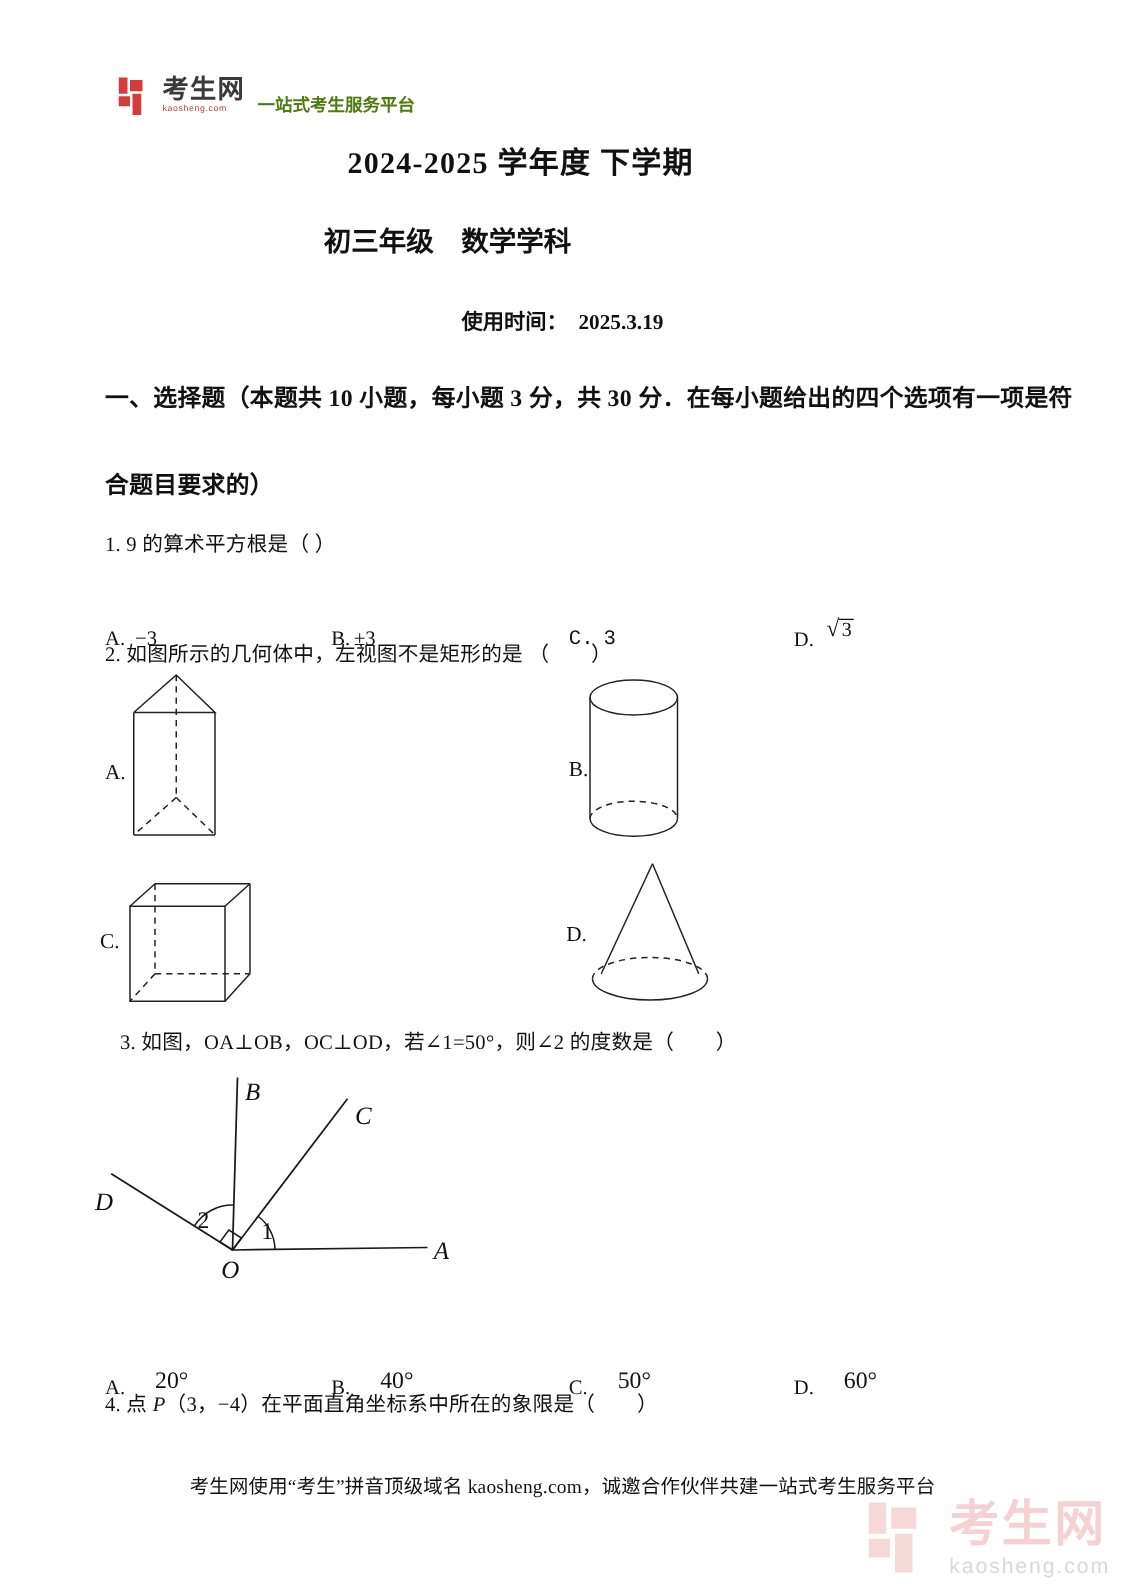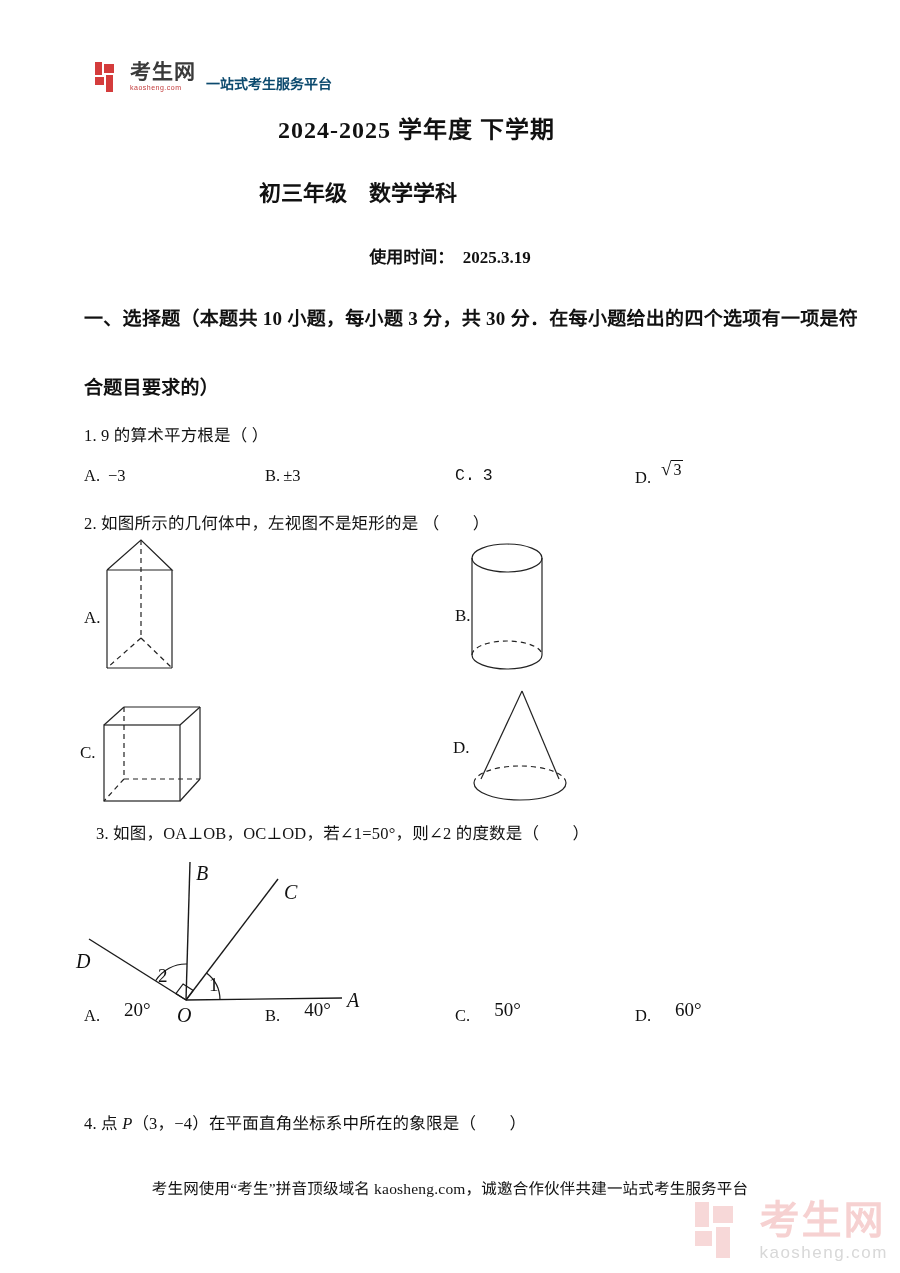--- a/index.html
+++ b/index.html
@@ -10,29 +10,29 @@
   .abs{position:absolute;}
   .keep-ws{white-space:pre;}
   
   .logo{left:94px;top:61px;display:flex;align-items:flex-start;}
   .logo-icon{width:31px;height:33px;margin-right:5px;}
   .logo-txt{display:flex;flex-direction:column;line-height:1;}
   .logo-brand{font-size:21px;font-weight:bold;color:#3a3a3a;letter-spacing:1px;
     font-family:"Liberation Sans","DejaVu Sans",sans-serif;}
   .logo-domain{font-size:7px;color:#c23b3b;margin-top:2px;letter-spacing:.5px;
     font-family:"Liberation Sans","DejaVu Sans",sans-serif;}
-  .logo-tagline{font-size:14px;color:#0c4a6e;font-weight:bold;margin:12px 0 0 10px;
+  .logo-tagline{font-size:14px;color:#4d7c0f;font-weight:bold;margin:12px 0 0 10px;
     font-family:"Liberation Sans","DejaVu Sans",sans-serif;}
   
   .title1{top:110px;width:833px;text-align:center;font-size:24px;font-weight:bold;letter-spacing:1px;}
   .title2{top:175px;width:716px;text-align:center;font-size:22px;font-weight:bold;}
   .title3{top:243px;width:900px;text-align:center;font-size:17px;font-weight:bold;}
   .sec{left:84px;font-size:19px;font-weight:bold;letter-spacing:.3px;}
   .qtext{left:84px;font-size:16.5px;letter-spacing:.2px;}
-  .optrow{left:0;width:900px;height:34px;font-size:16.5px;}
+  .optrow{left:0;width:900px;height:34px;font-size:16.5px;margin-top:35px;}
   .optrow .opt{position:absolute;top:0;white-space:pre;}
   .opt-val{margin-left:8px;}
   .q3row .opt-val{font-size:19px;position:relative;top:-5px;margin-left:24px;}
   .sqrt-group{position:relative;top:-8px;margin-left:10px;}
   .sqrt-sign{font-size:19px;}
   .radicand{border-top:1.6px solid #111;font-size:16px;padding:0 2px;}
   .shape-label{font-size:17px;}
   svg line,svg path,svg polyline,svg ellipse,svg polygon{vector-effect:non-scaling-stroke;}
   .fig-label{font-family:"Liberation Serif","DejaVu Serif",serif;}
   
@@ -153,21 +153,21 @@
       <text x="6" y="113">D</text>
       <text x="277" y="152">A</text>
       <text x="107" y="167">O</text>
     </g>
     <g class="fig-label" font-size="19" fill="#111">
       <text x="88" y="127">2</text>
       <text x="139" y="136">1</text>
     </g>
   </svg>
 
-  <div class="abs optrow q3row" style="top:1004px;">
+  <div class="abs optrow q3row" style="top:1064px;">
     <span class="opt" style="left:84px;"><span>A.</span><span class="opt-val">20°</span></span>
     <span class="opt" style="left:265px;"><span>B.</span><span class="opt-val">40°</span></span>
     <span class="opt" style="left:455px;"><span>C.</span><span class="opt-val">50°</span></span>
     <span class="opt" style="left:635px;"><span>D.</span><span class="opt-val">60°</span></span>
   </div>
 
   <div class="abs qtext" style="top:1110px;">
     <span>4. 点 </span><span style="font-style:italic;">P</span><span>（3，−4）在平面直角坐标系中所在的象限是（　　）</span>
   </div>
 

